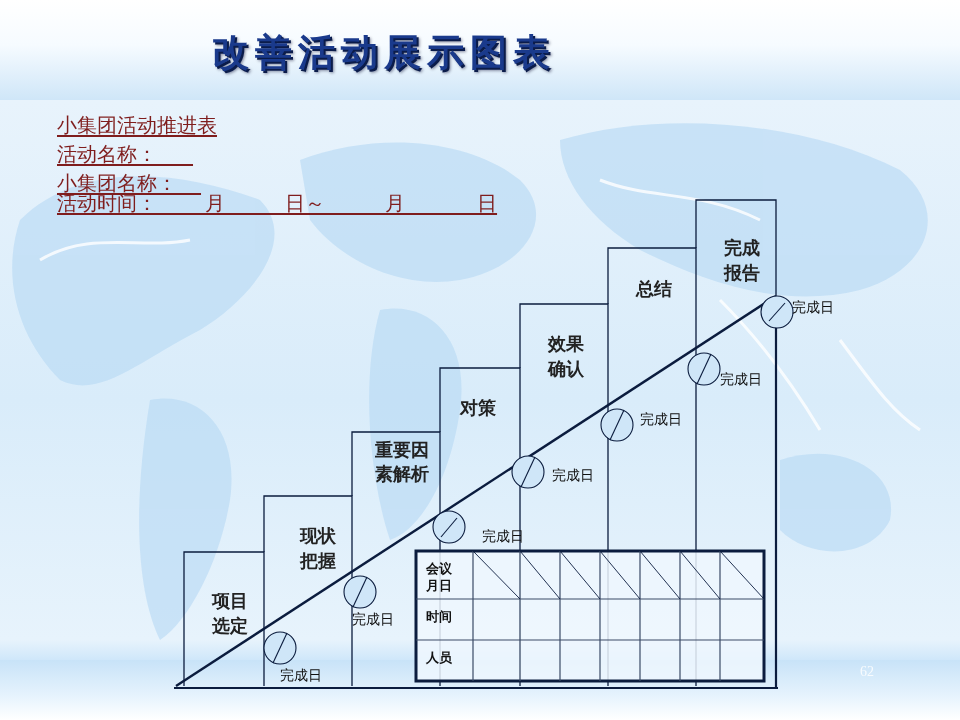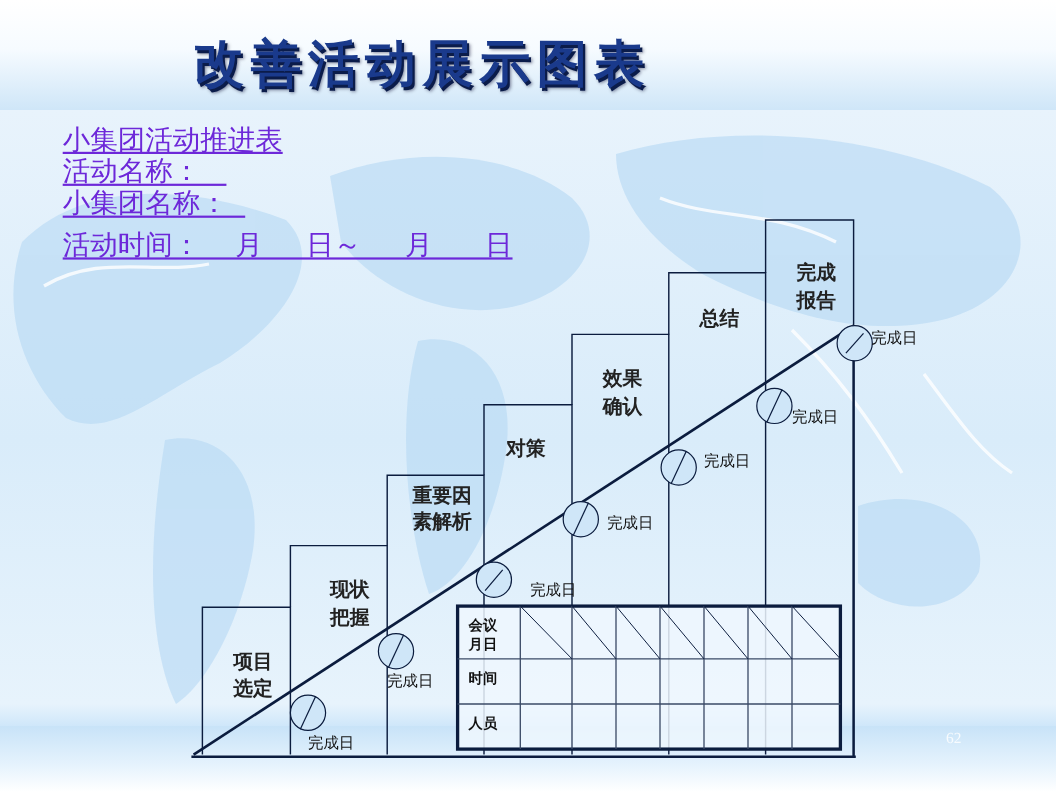--- a/index.html
+++ b/index.html
@@ -6,24 +6,24 @@
   body { width:960px; height:720px; position:relative; overflow:hidden;
     font-family:"DejaVu Serif","Liberation Serif",serif;
     background: linear-gradient(180deg,#ffffff 0px,#eef6fd 40px,#c9e4f8 100px,#e8f3fc 100px,#d9ecfa 400px,#e7f3fc 640px,#cfe7fa 660px,#e2f1fc 690px,#ffffff 720px);
   }
   .band-top { position:absolute; left:0; top:0; width:960px; height:100px;
     background: linear-gradient(180deg,#ffffff 0%,#f6fbff 45%,#cfe6f8 100%); }
   .map { position:absolute; left:0; top:100px; width:960px; height:560px; }
   .band-bottom { position:absolute; left:0; top:660px; width:960px; height:60px;
     background: linear-gradient(180deg,#c8e3f8 0%,#e6f3fd 60%,#ffffff 100%); }
   .title { position:absolute; left:0; width:768px; top:28px; text-align:center;
-    font-size:46px; font-weight:bold; color:#1a3a8c; letter-spacing:6px;
+    font-size:37px; font-weight:bold; color:#1a3a8c; letter-spacing:6px;
     text-shadow: 2px 2px 0 #0b1c4a, 3px 3px 3px rgba(0,0,40,0.45); }
-  .info { position:absolute; left:57px; font-size:25px; color:#6d28d9; line-height:26px;
-    text-decoration:underline; text-underline-offset:3px; white-space:pre; }
+  .info { position:absolute; left:57px; font-size:20px; color:#7f1d1d; line-height:26px;
+    text-decoration:underline; text-underline-offset:3px; white-space:pre;font-family:Liberation Mono, monospace; }
   .page-num { position:absolute; left:860px; top:664px; font-size:14px; color:#ffffff; opacity:.85;
     font-family:"Liberation Serif",serif; }
   svg.diagram { position:absolute; left:0; top:0; }
   .lbl { font-family:"DejaVu Serif","Liberation Serif",serif; font-size:18px; fill:#222; font-weight:bold; }
   .done { font-family:"DejaVu Sans","Liberation Sans",sans-serif; font-size:14px; fill:#111; }
   .tbl { font-family:"DejaVu Sans","Liberation Sans",sans-serif; font-size:13px; fill:#111; font-weight:bold; }
 </style>
 </head>
 <body>
 
@@ -46,21 +46,21 @@
   </g>
 </svg>
 
 <div class="band-bottom"></div>
 
 <div class="title">改善活动展示图表</div>
 
 <div class="info" style="top:114px;">小集团活动推进表</div>
 <div class="info" style="top:143px;">活动名称：   </div>
 <div class="info" style="top:172px;">小集团名称：  </div>
-<div class="info" style="top:210px;">活动时间：    月     日～     月      日</div>
+<div class="info" style="top:192px;">活动时间：    月     日～     月      日</div>
 
 <svg class="diagram" width="960" height="720" viewBox="0 0 960 720">
 
   <g fill="none" stroke="#0b1c3e" stroke-width="1.3">
     <path d="M184 686 V552 H264 V686"></path>
     <path d="M264 552 V496 H352 V686"></path>
     <path d="M352 496 V432 H440 V686"></path>
     <path d="M440 432 V368 H520 V686"></path>
     <path d="M520 368 V304 H608 V686"></path>
     <path d="M608 304 V248 H696 V686"></path>

